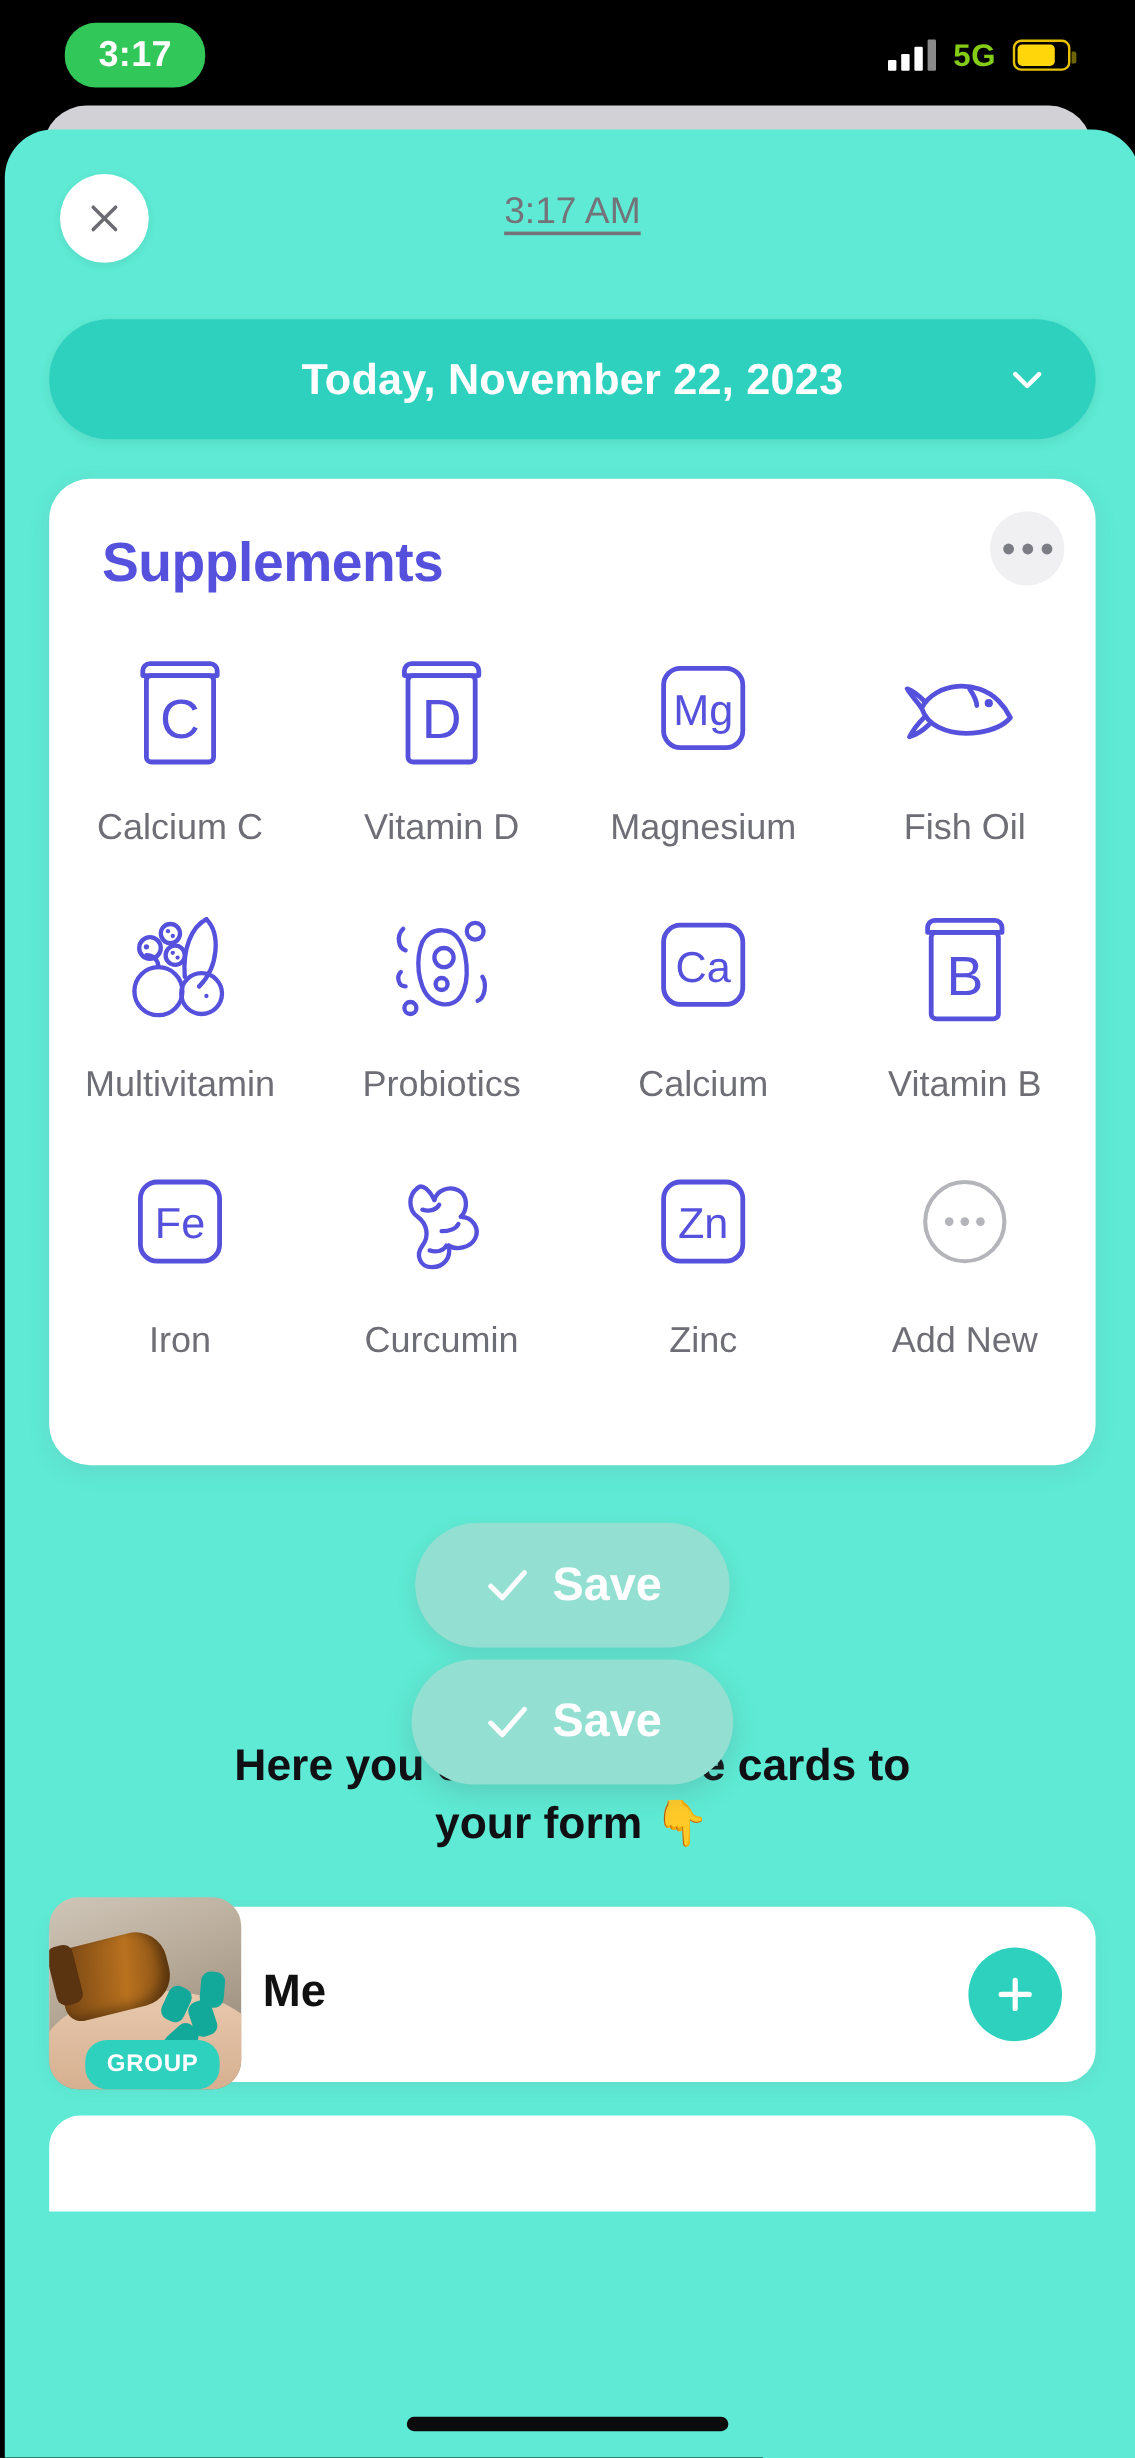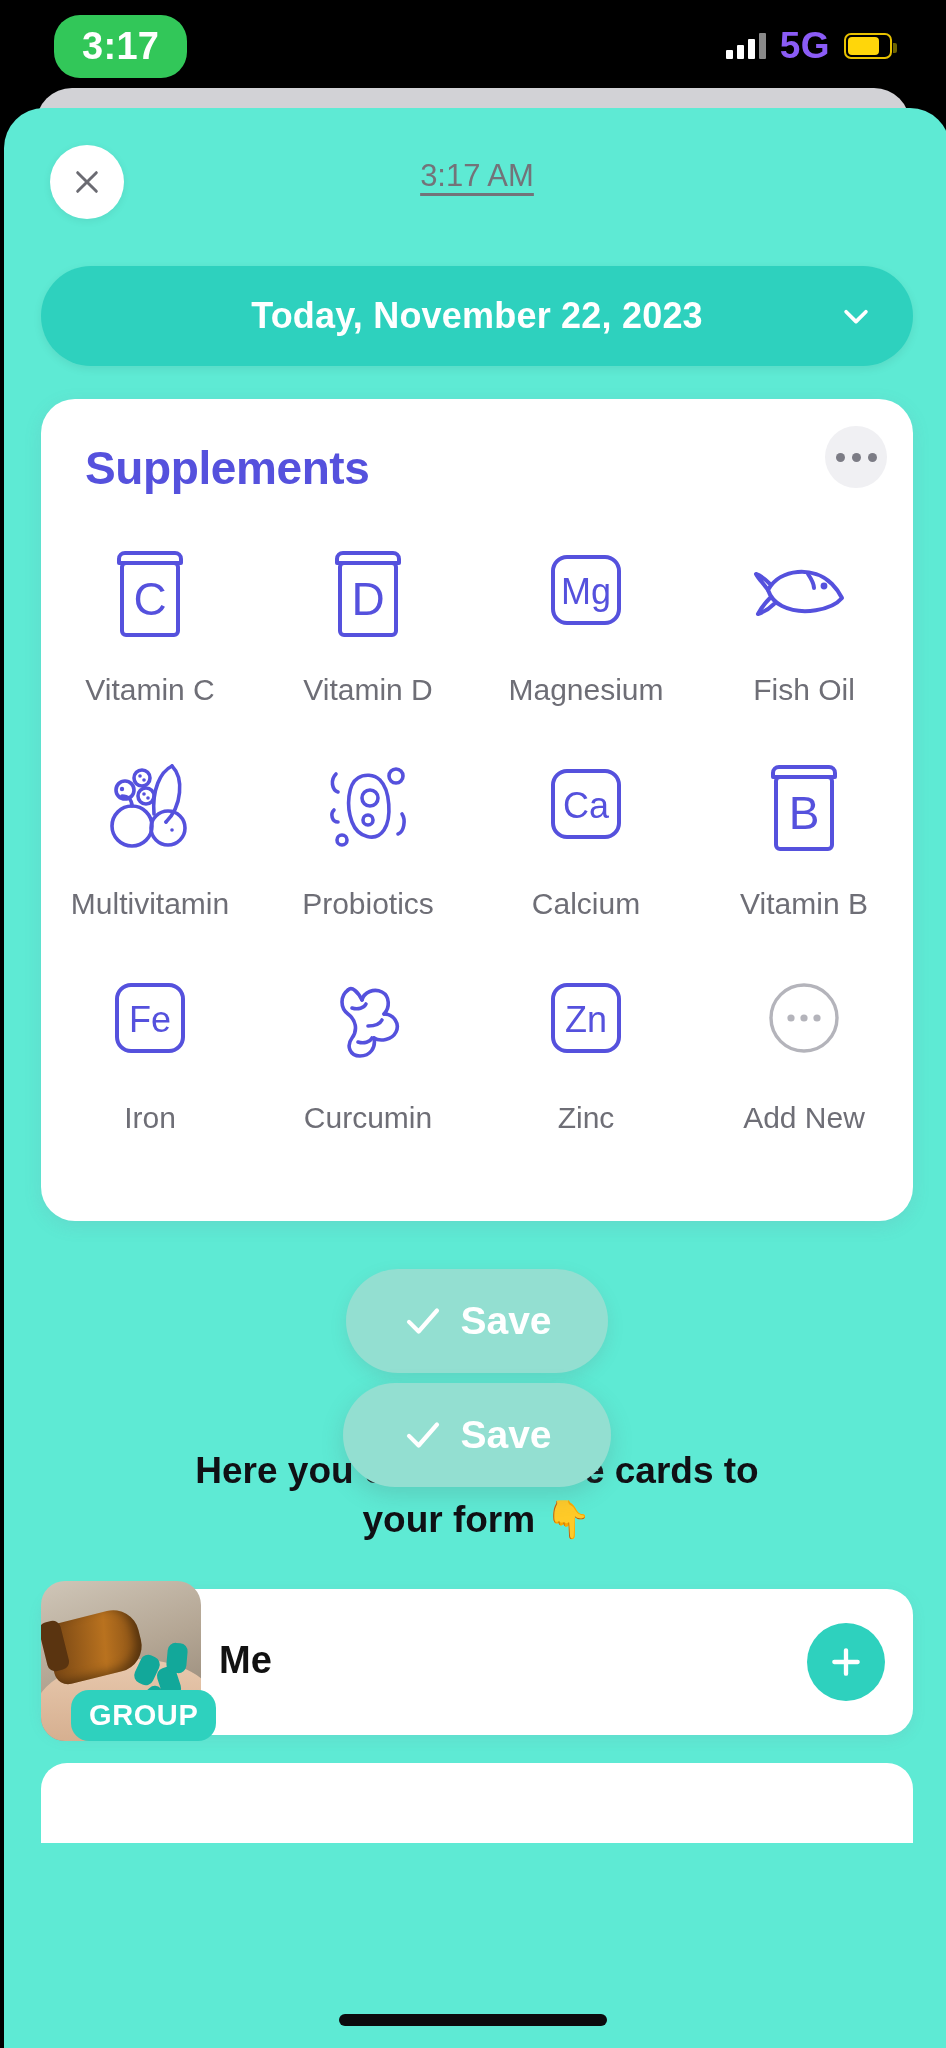--- a/index.html
+++ b/index.html
@@ -17,32 +17,32 @@
 
   
   .statusbar {
     position: absolute; top: 0; left: 0;
     width: 946px; height: 92px;
     display: flex; align-items: center; justify-content: space-between;
     padding: 0 54px;
   }
   .time-pill {
     background: #32C759; color: #fff;
-    font-size: 38px; font-weight: bold;
+    font-size: 30px; font-weight: bold;
     padding: 10px 28px; border-radius: 26px;
     letter-spacing: .3px;
   }
   .status-right { display: flex; align-items: center; gap: 14px; }
   .bars { display: flex; align-items: flex-end; gap: 4px; height: 26px; }
   .bars i { display:block; width: 7px; background: #fff; border-radius: 1px; }
   .bars i:nth-child(1){height:9px;}
   .bars i:nth-child(2){height:14px;}
   .bars i:nth-child(3){height:20px;}
   .bars i:nth-child(4){height:26px; background:#8a8a8a;}
-  .net { color:#8b5cf6; font-size: 37px; font-weight: 600; letter-spacing:.5px;}
+  .net { color:#84cc16; font-size: 26px; font-weight: 600; letter-spacing:.5px;}
   .batt { position: relative; width: 48px; height: 26px; border: 2px solid #e8c200; border-radius: 7px; }
   .batt::after { content:""; position:absolute; right:-7px; top:8px; width:4px; height:10px; background:#6d6300; border-radius:0 2px 2px 0;}
   .batt .fill { position:absolute; left:2px; top:2px; bottom:2px; width:70%; background:#FFD60A; border-radius:4px; }
 
   
   .sheet-behind {
     position: absolute; top: 88px; left: 36px;
     width: 874px; height: 120px;
     background: #d2d2d6; border-radius: 36px 36px 0 0;
   }
@@ -158,21 +158,21 @@
   .thumb .pill {
     position:absolute; width: 20px; height: 30px; border-radius: 8px;
     background:#12a89a; transform: rotate(25deg);
   }
   .thumb .p1{ left:96px; top:74px; }
   .thumb .p2{ left:118px; top:86px; transform: rotate(-18deg);}
   .thumb .p3{ left:100px; top:104px; transform: rotate(48deg);}
   .thumb .p4{ left:126px; top:62px; transform: rotate(5deg);}
   .group-badge {
     position:absolute; left: 30px; bottom: -6px; z-index: 3;
-    background:#2ED1BE; color:#fff; font-size: 29px; font-weight: bold;
+    background:#2ED1BE; color:#fff; font-size: 20px; font-weight: bold;
     padding: 9px 18px; border-radius: 18px; letter-spacing:.6px;
   }
   .bottom-card .bc-title {
     position:absolute; left: 178px; top: 50px;
     font-size: 38px; font-weight: bold; color:#111; white-space: nowrap;
   }
   .plus-btn {
     position:absolute; right: 28px; top: 50%; transform: translateY(-50%);
     width: 78px; height: 78px; border-radius: 50%;
     background:#2ED1BE; display:flex; align-items:center; justify-content:center;
@@ -258,21 +258,21 @@
       <div class="grid">
 
         <div class="item">
           <div class="ico">
             <svg width="86" height="110" viewBox="0 0 86 110" fill="none" stroke="#5551DD" stroke-width="4" stroke-linejoin="round">
               <path d="M18 18 h50 a6 6 0 0 1 6 6 v4 h-62 v-4 a6 6 0 0 1 6 -6 z"></path>
               <rect x="15" y="28" width="56" height="72" rx="4"></rect>
               <text x="43" y="80" font-size="46" font-family="Liberation Sans, sans-serif" fill="#5551DD" stroke="none" text-anchor="middle">C</text>
             </svg>
           </div>
-          <div class="lbl">Vitamin C</div>
+          <div class="lbl">Calcium C</div>
         </div>
 
         <div class="item">
           <div class="ico">
             <svg width="86" height="110" viewBox="0 0 86 110" fill="none" stroke="#5551DD" stroke-width="4" stroke-linejoin="round">
               <path d="M18 18 h50 a6 6 0 0 1 6 6 v4 h-62 v-4 a6 6 0 0 1 6 -6 z"></path>
               <rect x="15" y="28" width="56" height="72" rx="4"></rect>
               <text x="43" y="80" font-size="46" font-family="Liberation Sans, sans-serif" fill="#5551DD" stroke="none" text-anchor="middle">D</text>
             </svg>
           </div>

